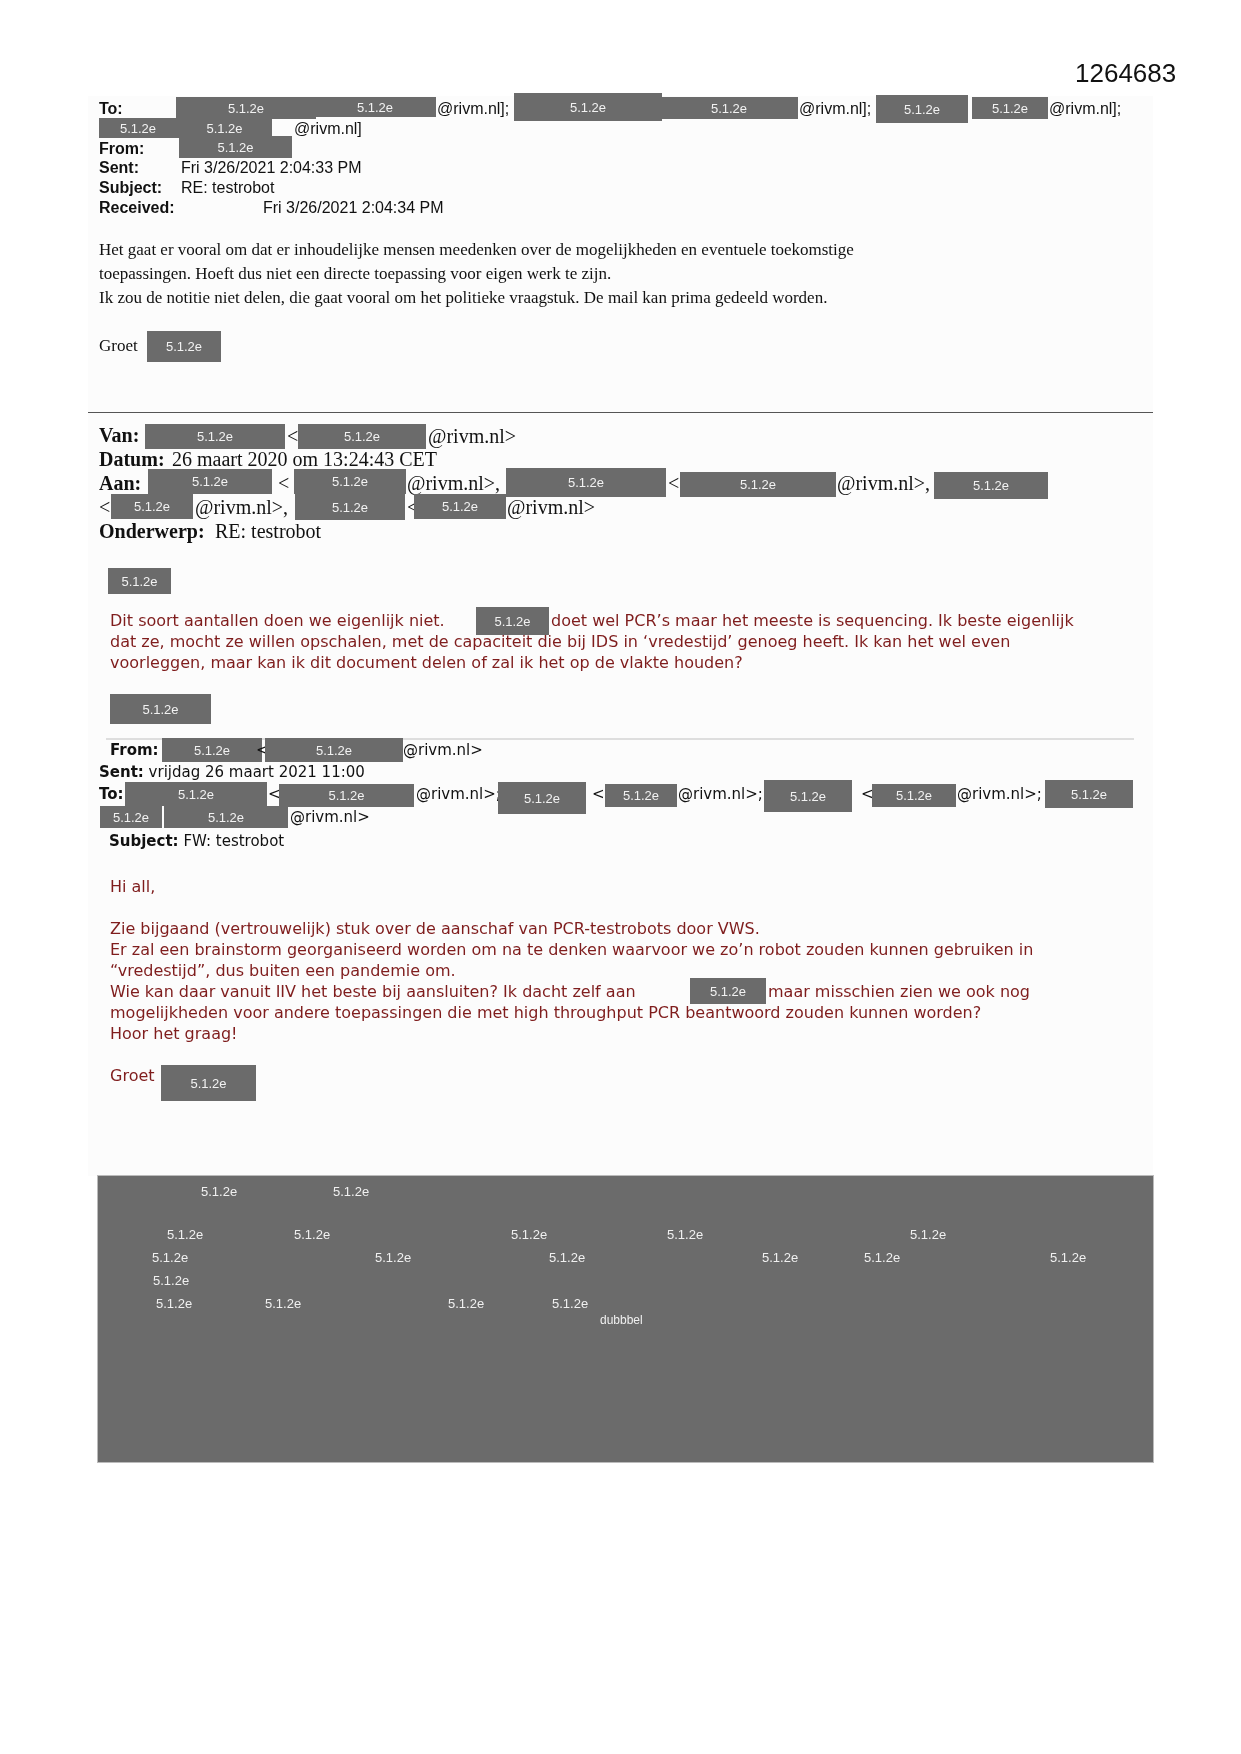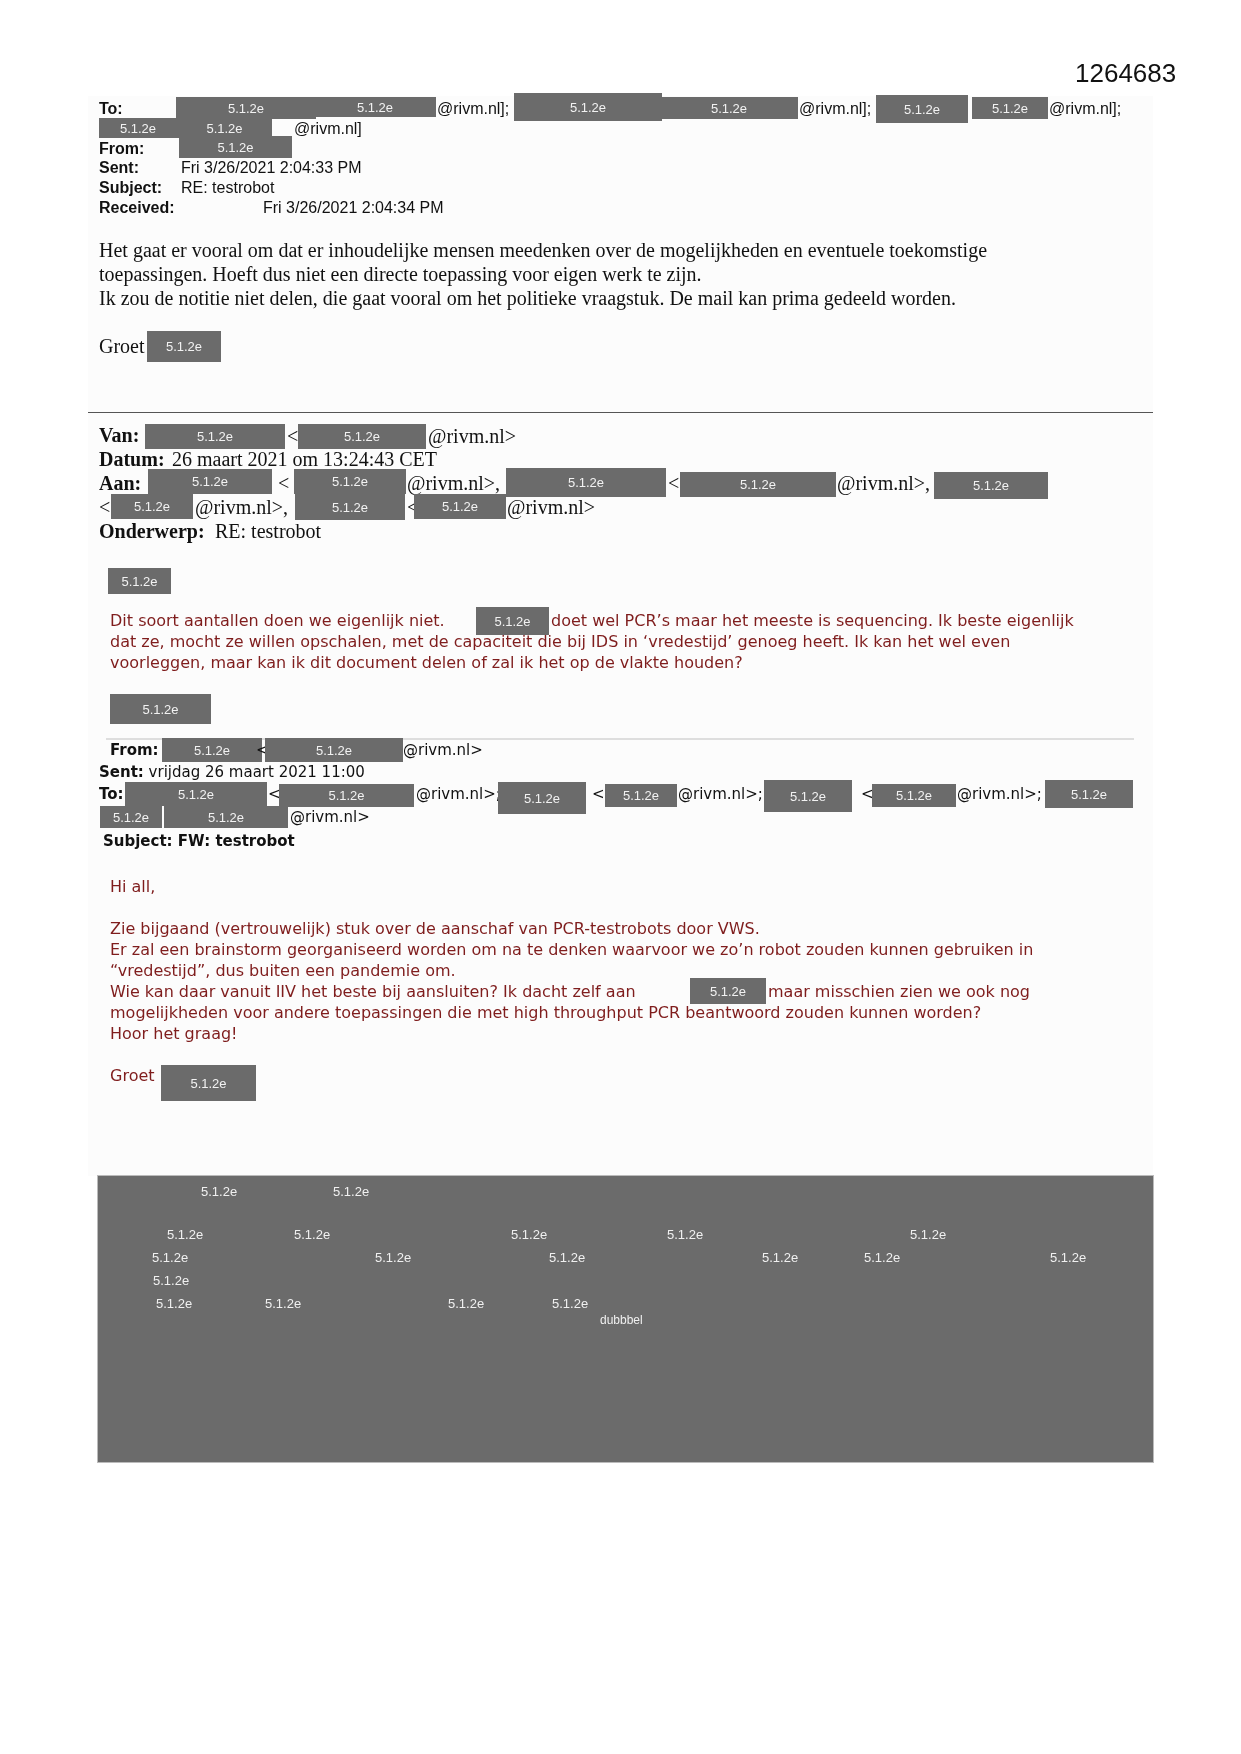--- a/index.html
+++ b/index.html
@@ -18,21 +18,21 @@
     .abs { position: absolute; white-space: nowrap; }
     .red {
       position: absolute; background: #6b6b6b; color: #f2f2f2;
       font-family: "Liberation Sans", sans-serif; font-size: 13px;
       display: flex; align-items: center; justify-content: center;
     }
     
     .s1 { font-family: "Liberation Sans", sans-serif; font-size: 16px; color: #111; }
     .s1 b { font-weight: bold; }
     .serif { font-family: "Liberation Serif", serif; color: #111; }
-    .serif-body { font-size: 20px; line-height: 24px; }
+    .serif-body { font-size: 17px; line-height: 24px; }
     .sans2 { font-family: "DejaVu Sans", sans-serif; color: #7f1d1d; font-size: 16px; }
     .sans2-hdr { font-family: "DejaVu Sans", sans-serif; color: #111; font-size: 15px; }
     .rule-dark { position: absolute; left: 88px; top: 412px; width: 1065px; height: 1px; background: #555; }
     .rule-light { position: absolute; left: 106px; top: 738px; width: 1028px; height: 2px; background: #dedede; }
     .big-red {
       position: absolute; left: 97px; top: 1175px; width: 1055px; height: 286px;
       background: #6b6b6b; border: 1px solid #bbb;
     }
     .big-red .lbl {
       position: absolute; color: #f0f0f0; font-family: "Liberation Sans", sans-serif; font-size: 13px;
@@ -84,21 +84,21 @@
 <div class="rule-dark"></div>
 
 <div>
   <span class="abs serif" style="left:99px;top:424px;font-size:20px;"><b>Van:</b></span>
   <div class="red" style="left:145px;top:424px;width:140px;height:25px;">5.1.2e</div>
   <span class="abs serif" style="left:287px;top:425px;font-size:20px;">&lt;</span>
   <div class="red" style="left:298px;top:424px;width:128px;height:25px;">5.1.2e</div>
   <span class="abs serif" style="left:428px;top:425px;font-size:20px;">@rivm.nl&gt;</span>
 
   <span class="abs serif" style="left:99px;top:448px;font-size:20px;"><b>Datum:</b></span>
-  <span class="abs serif" style="left:172px;top:448px;font-size:20px;">26 maart 2021 om 13:24:43 CET</span>
+  <span class="abs serif" style="left:172px;top:448px;font-size:20px;">26 maart 2020 om 13:24:43 CET</span>
 
   <span class="abs serif" style="left:99px;top:472px;font-size:20px;"><b>Aan:</b></span>
   <div class="red" style="left:148px;top:469px;width:124px;height:25px;">5.1.2e</div>
   <span class="abs serif" style="left:278px;top:472px;font-size:20px;">&lt;</span>
   <div class="red" style="left:294px;top:469px;width:112px;height:25px;">5.1.2e</div>
   <span class="abs serif" style="left:407px;top:472px;font-size:20px;">@rivm.nl&gt;,</span>
   <div class="red" style="left:506px;top:468px;width:160px;height:29px;">5.1.2e</div>
   <span class="abs serif" style="left:668px;top:472px;font-size:20px;">&lt;</span>
   <div class="red" style="left:680px;top:472px;width:156px;height:25px;">5.1.2e</div>
   <span class="abs serif" style="left:837px;top:472px;font-size:20px;">@rivm.nl&gt;,</span>
@@ -149,21 +149,21 @@
   <div class="red" style="left:764px;top:780px;width:88px;height:32px;">5.1.2e</div>
   <span class="abs sans2-hdr" style="left:861px;top:785px;">&lt;</span>
   <div class="red" style="left:872px;top:784px;width:84px;height:23px;">5.1.2e</div>
   <span class="abs sans2-hdr" style="left:957px;top:785px;">@rivm.nl&gt;;</span>
   <div class="red" style="left:1045px;top:780px;width:88px;height:28px;">5.1.2e</div>
 
   <div class="red" style="left:100px;top:806px;width:62px;height:22px;">5.1.2e</div>
   <div class="red" style="left:164px;top:806px;width:124px;height:22px;">5.1.2e</div>
   <span class="abs sans2-hdr" style="left:290px;top:808px;">@rivm.nl&gt;</span>
 
-  <span class="abs sans2-hdr" style="left:103px;top:832px;font-weight:bold;"><b>Subject:</b> <span>FW: testrobot</span></span>
+  <span class="abs sans2-hdr" style="left:109px;top:832px;"><b>Subject:</b> <span>FW: testrobot</span></span>
 </div>
 
 <div>
   <span class="abs sans2" style="left:110px;top:877px;">Hi all,</span>
   <span class="abs sans2" style="left:110px;top:919px;">Zie bijgaand (vertrouwelijk) stuk over de aanschaf van PCR-testrobots door VWS.</span>
   <span class="abs sans2" style="left:110px;top:940px;">Er zal een brainstorm georganiseerd worden om na te denken waarvoor we zo’n robot zouden kunnen gebruiken in</span>
   <span class="abs sans2" style="left:110px;top:961px;">“vredestijd”, dus buiten een pandemie om.</span>
   <span class="abs sans2" style="left:110px;top:982px;">Wie kan daar vanuit IIV het beste bij aansluiten? Ik dacht zelf aan</span>
   <div class="red" style="left:690px;top:978px;width:76px;height:26px;">5.1.2e</div>
   <span class="abs sans2" style="left:768px;top:982px;">maar misschien zien we ook nog</span>

